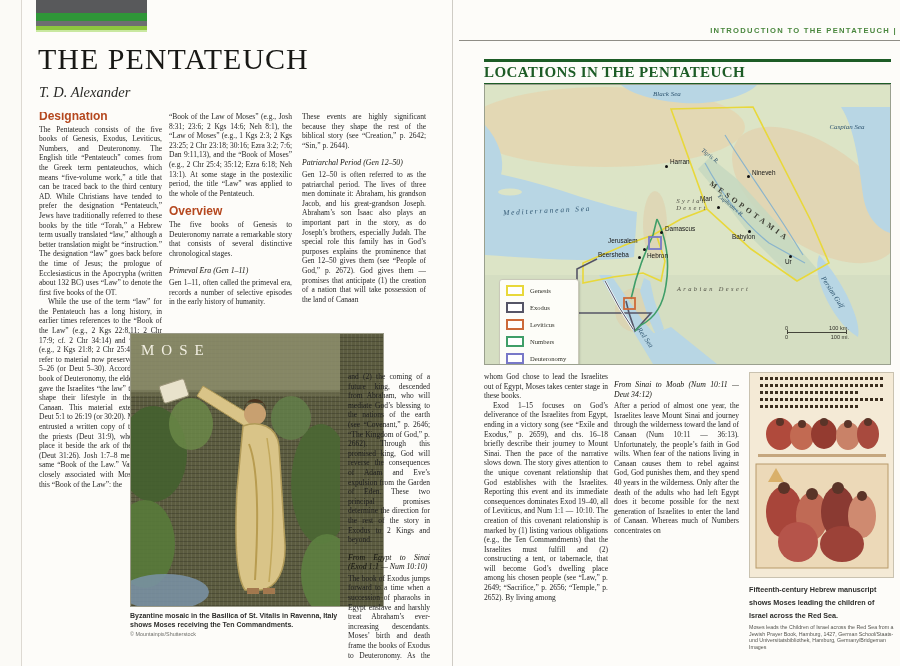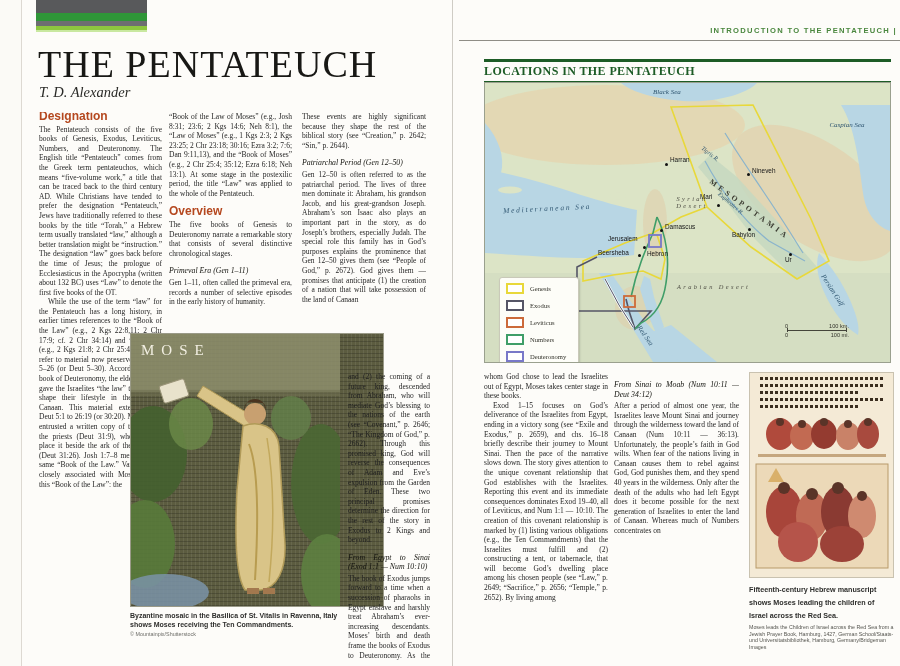--- a/index.html
+++ b/index.html
@@ -18,21 +18,21 @@
   
   .corner-bars{position:absolute;left:14px;top:0;width:111px;}
   .corner-bars .b1{height:13px;background:#58595b;}
   .corner-bars .b2{height:8px;background:#2f9638;}
   .corner-bars .b3{height:5px;background:#6d6e71;}
   .corner-bars .b4{height:4px;background:#8dc63f;}
   .corner-bars .b5{height:2px;background:#c9e8a0;}
 
   .page-title{
     position:absolute;left:16px;top:42px;margin:0;
-    font-size:38px;font-weight:normal;letter-spacing:1px;color:#181815;
+    font-size:30px;font-weight:normal;letter-spacing:1px;color:#181815;
   }
   .author{
     position:absolute;left:17px;top:84px;
     font-style:italic;font-size:14.5px;color:#2a2a27;
   }
 
   .col{position:absolute;overflow:hidden;text-align:justify;font-size:7.5px;line-height:9.6px;}
   .col p{margin:0;}
   .col p.ind{text-indent:9px;}
   .red-head{
@@ -68,21 +68,21 @@
     position:absolute;right:10px;top:26px;
     font-family:"Liberation Sans",sans-serif;font-weight:bold;
     font-size:7.6px;letter-spacing:1.3px;color:#4a873e;
   }
   .head-rule{position:absolute;left:6px;right:8px;top:40px;height:1px;background:#8f8d86;}
 
   .map-panel{position:absolute;left:31px;top:59px;width:407px;}
   .map-title{
     border-top:3px solid #1d5c26;border-bottom:1.5px solid #1d5c26;
     padding:2px 0 2px 0;
-    font-size:12px;font-weight:bold;color:#1d5c26;letter-spacing:.4px;
+    font-size:15px;font-weight:bold;color:#1d5c26;letter-spacing:.4px;
   }
   .map-body{position:relative;width:407px;height:281px;border:1px solid #9aa08e;box-sizing:border-box;overflow:hidden;background:#dde5c8;}
   .map-body svg{position:absolute;left:0;top:0;}
 
   .mlabel{position:absolute;white-space:pre;pointer-events:none;}
   .sea{font-style:italic;color:#2e5570;font-size:7px;}
   .region{font-style:italic;color:#4d4d43;font-size:6.4px;letter-spacing:2.4px;}
   .mesop{font-style:normal;font-weight:bold;color:#3c3c32;font-size:7.6px;letter-spacing:3.5px;}
   .river{font-style:italic;color:#2e5570;font-size:6px;}
   .city{font-family:"Liberation Sans",sans-serif;font-size:6.4px;color:#161616;}

